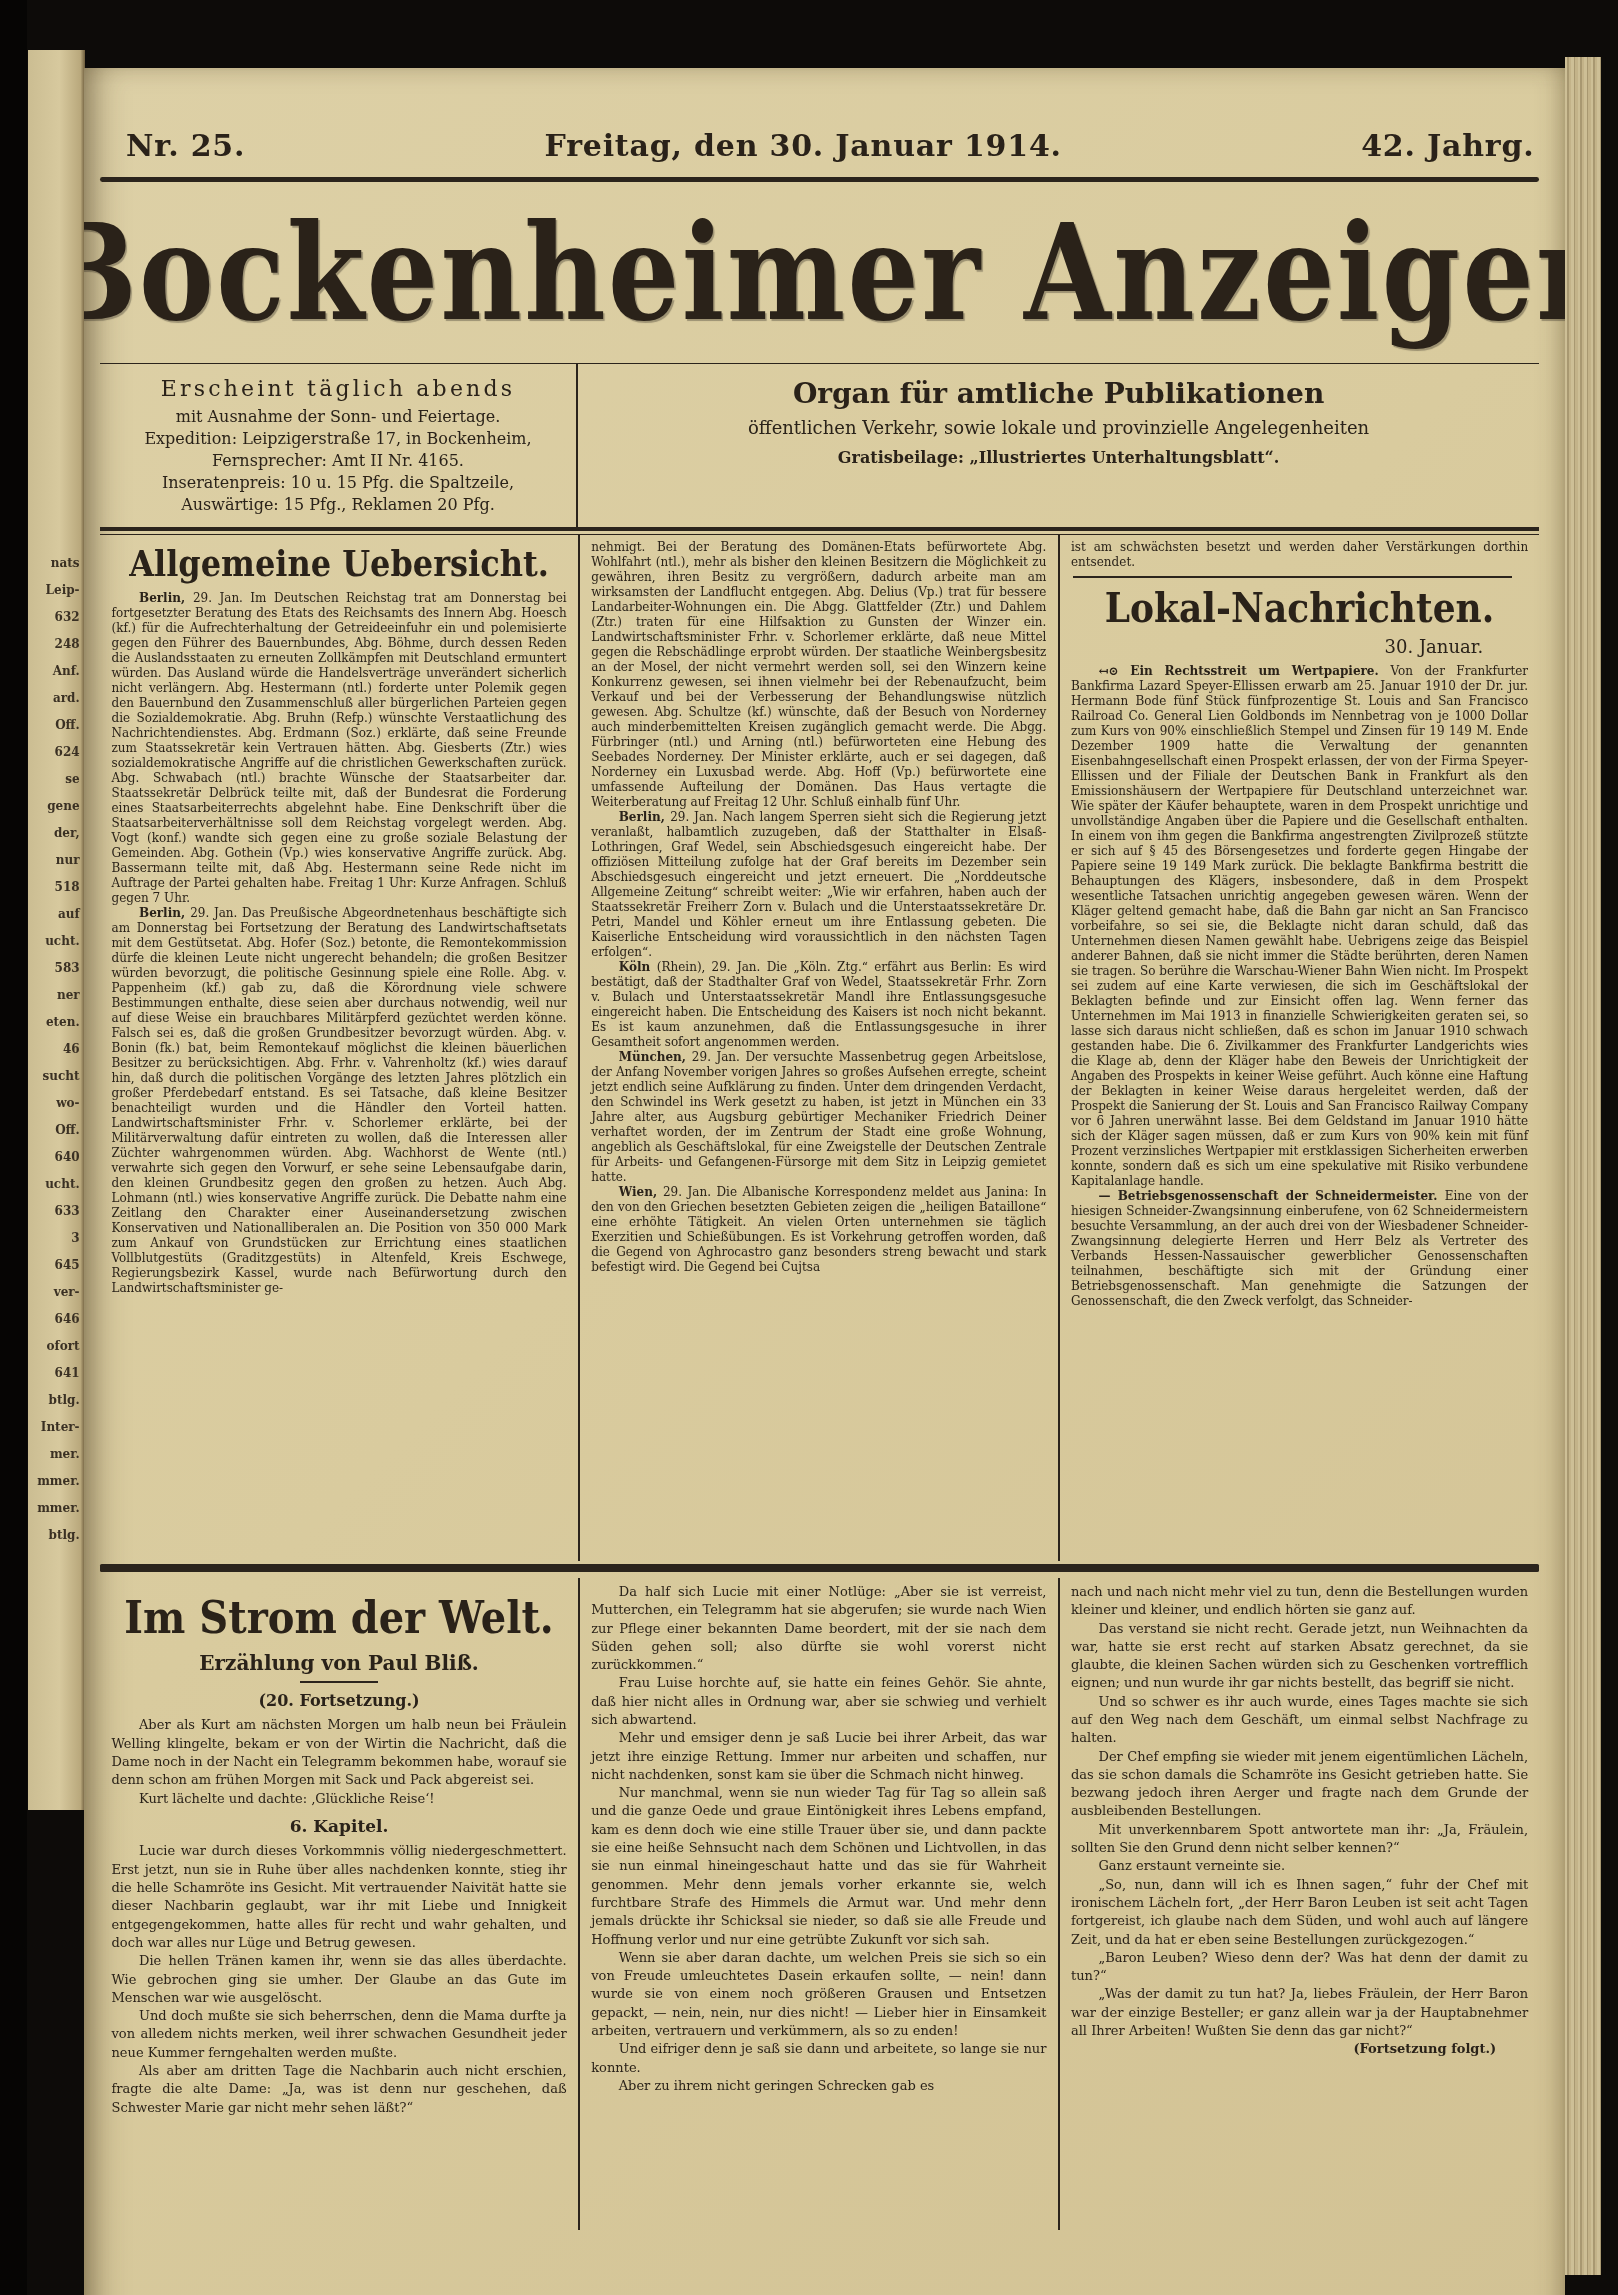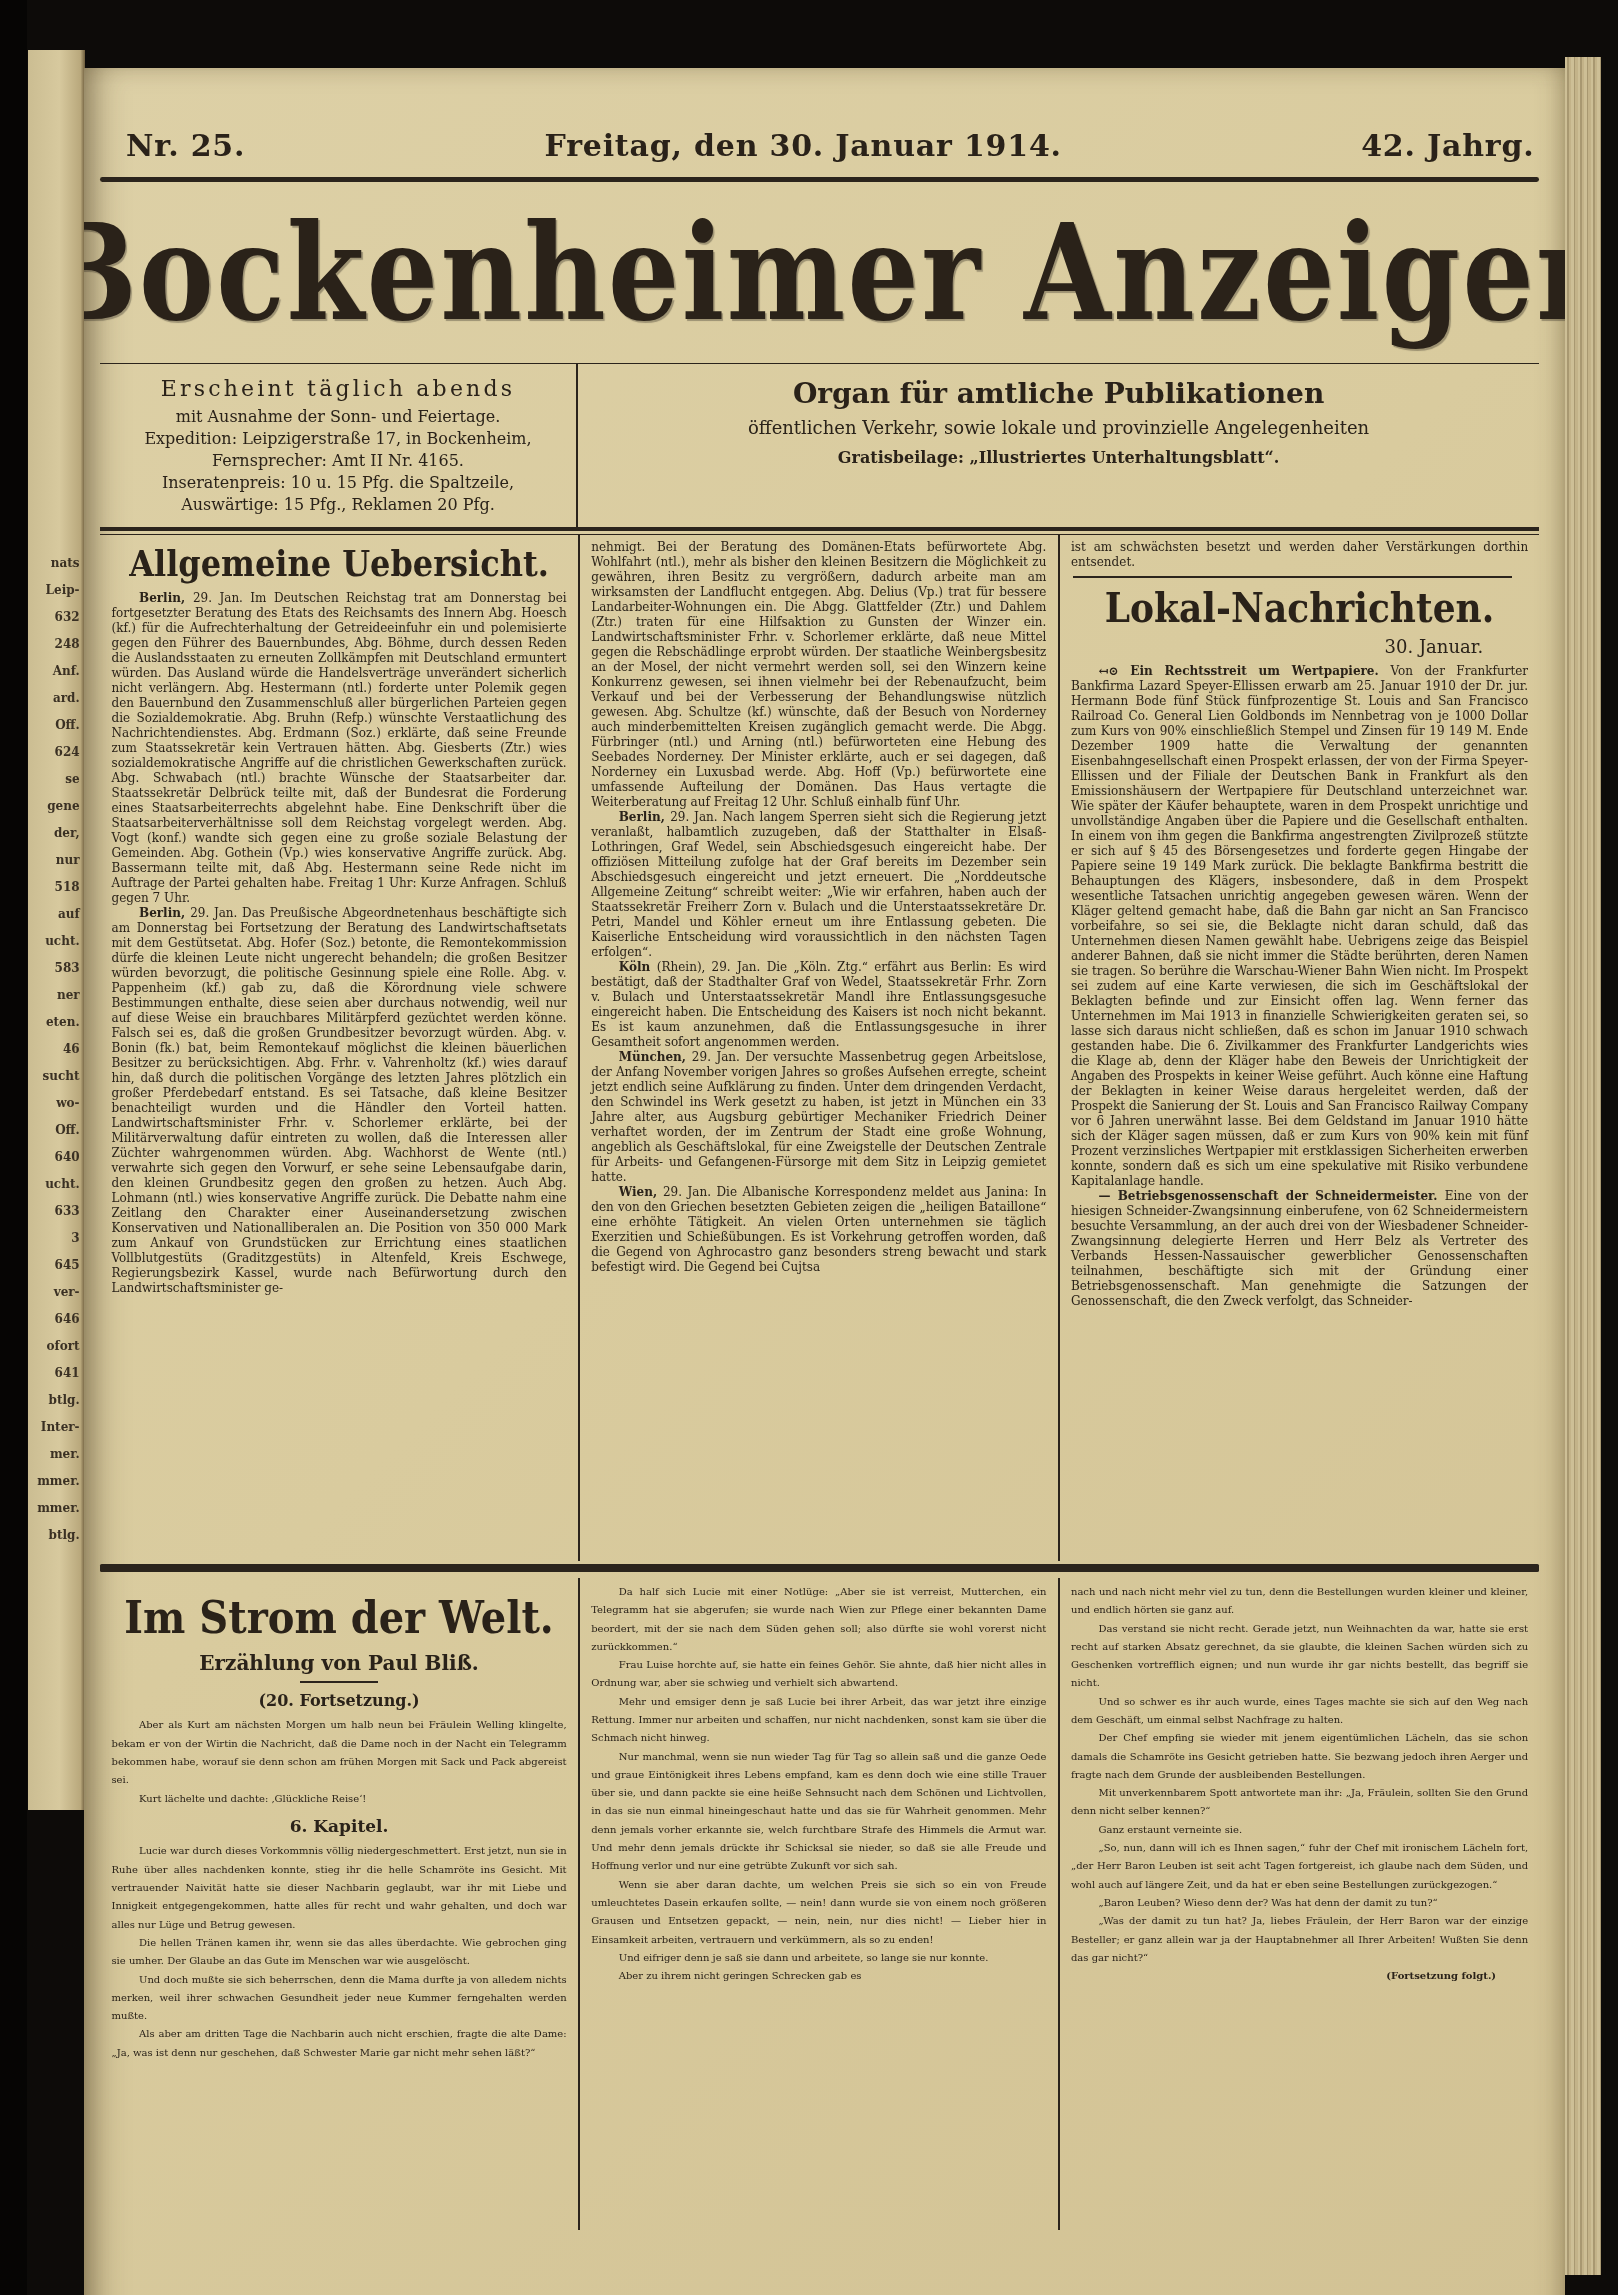--- a/index.html
+++ b/index.html
@@ -63,21 +63,21 @@
      text-indent:27.5px;}
   .noindent{text-indent:0;}
   .rule-sec{height:7.3px;background:#2b241c;margin:3.2px 1.6px 6.5px 1.6px;border-radius:1.6px;}
   .thin-rule{height:1.6px;background:#2b241c;margin:6.5px 16px 8px 1.6px;}
   .f-title{font-size:40px;font-weight:bold;text-align:center;margin:11.3px 0 9.7px;
      transform:scaleY(1.1);}
   .f-byline{font-size:20px;font-weight:bold;text-align:center;margin:0 0 6.5px;}
   .mini-rule{width:78px;height:1.6px;background:#2b241c;margin:4.9px auto 8px auto;}
   .f-cont{font-size:16px;font-weight:bold;text-align:center;margin:0 0 6.5px;}
   .f-chap{font-size:17px;text-align:center;margin:8px 0 6.5px;font-weight:bold;}
-  .fpara{font-size:10px;line-height:18.3px;}
+  .fpara{font-size:13px;line-height:18.3px;}
 </style>
 </head>
 <body>
 
 <div class="photo">
 
   <div class="neighbor">
       <p class="frag">nats</p>
       <p class="frag">Leip-</p>
       <p class="frag">632</p>

